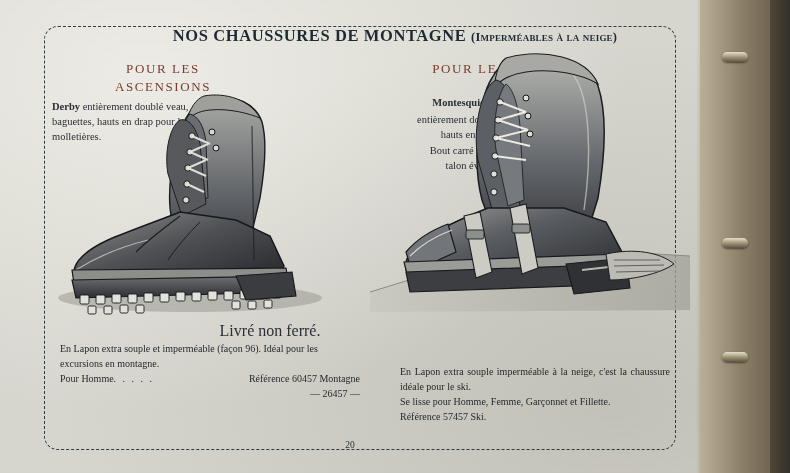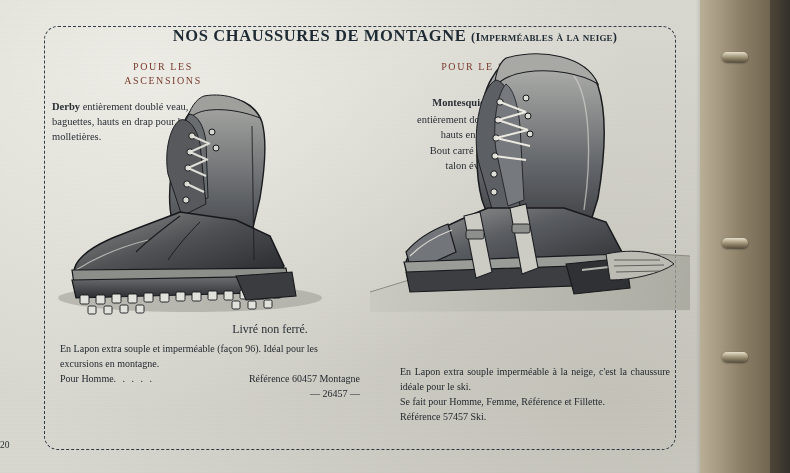--- a/index.html
+++ b/index.html
@@ -88,21 +88,21 @@
   }
   .title .sub {
     font-size: 12.5px;
     font-weight: 700;
     letter-spacing: 0.2px;
   }
 
   .col-head {
     position: absolute;
     color: #7a3b2e;
-    font-size: 10px;
+    font-size: 13px;
     letter-spacing: 1.6px;
     text-align: center;
     line-height: 1.35;
   }
   .col-head.left { left: 78px; top: 60px; width: 170px; }
   .col-head.right { left: 380px; top: 60px; width: 200px; }
 
   .blurb {
     position: absolute;
     color: #2a2f35;
@@ -117,21 +117,21 @@
   
   .illo { position: absolute; }
   .illo-left { left: 40px; top: 70px; width: 320px; height: 260px; }
   .illo-right { left: 360px; top: 40px; width: 330px; height: 290px; }
 
   .cap-center {
     position: absolute;
     left: 150px; top: 322px;
     width: 240px;
     text-align: center;
-    font-size: 12px;
+    font-size: 16px;
     color: #2a2f35;
   }
 
   
   .bottom {
     position: absolute;
     color: #1f252b;
     font-size: 10px;
     line-height: 1.5;
   }
@@ -153,21 +153,21 @@
     width: 600px;
     text-align: center;
     font-style: italic;
     font-size: 10px;
     color: #1f252b;
   }
   .page-num {
     position: absolute;
     left: 0; top: 440px;
     width: 700px;
-    text-align: left;
+    text-align: center;
     font-size: 9.5px;
     color: #2a2f35;
   }
 </style>
 </head>
 <body>
 
 <div id="page">
 
   <div class="paper">
@@ -382,21 +382,21 @@
       <span class="ref">Référence 60457 Montagne</span>
     </div>
     <div class="price-row">
       <span class="dots"></span>
       <span class="ref">—  26457  —</span>
     </div>
   </div>
 
   <div class="bottom right">
     <div>En Lapon extra souple imperméable à la neige, c'est la chaussure idéale pour le ski.</div>
-    <div>Se fait pour Homme, Femme, Référence et Fillette.</div>
+    <div>Se lisse pour Homme, Femme, Garçonnet et Fillette.</div>
     <div>Référence 57457 Ski.</div>
   </div>
 
   <div class="page-num">20</div>
 
   <div class="binding-shadow"></div>
   <div class="binding">
   </div>
   <div class="ring r1"></div>
   <div class="ring r2"></div>

